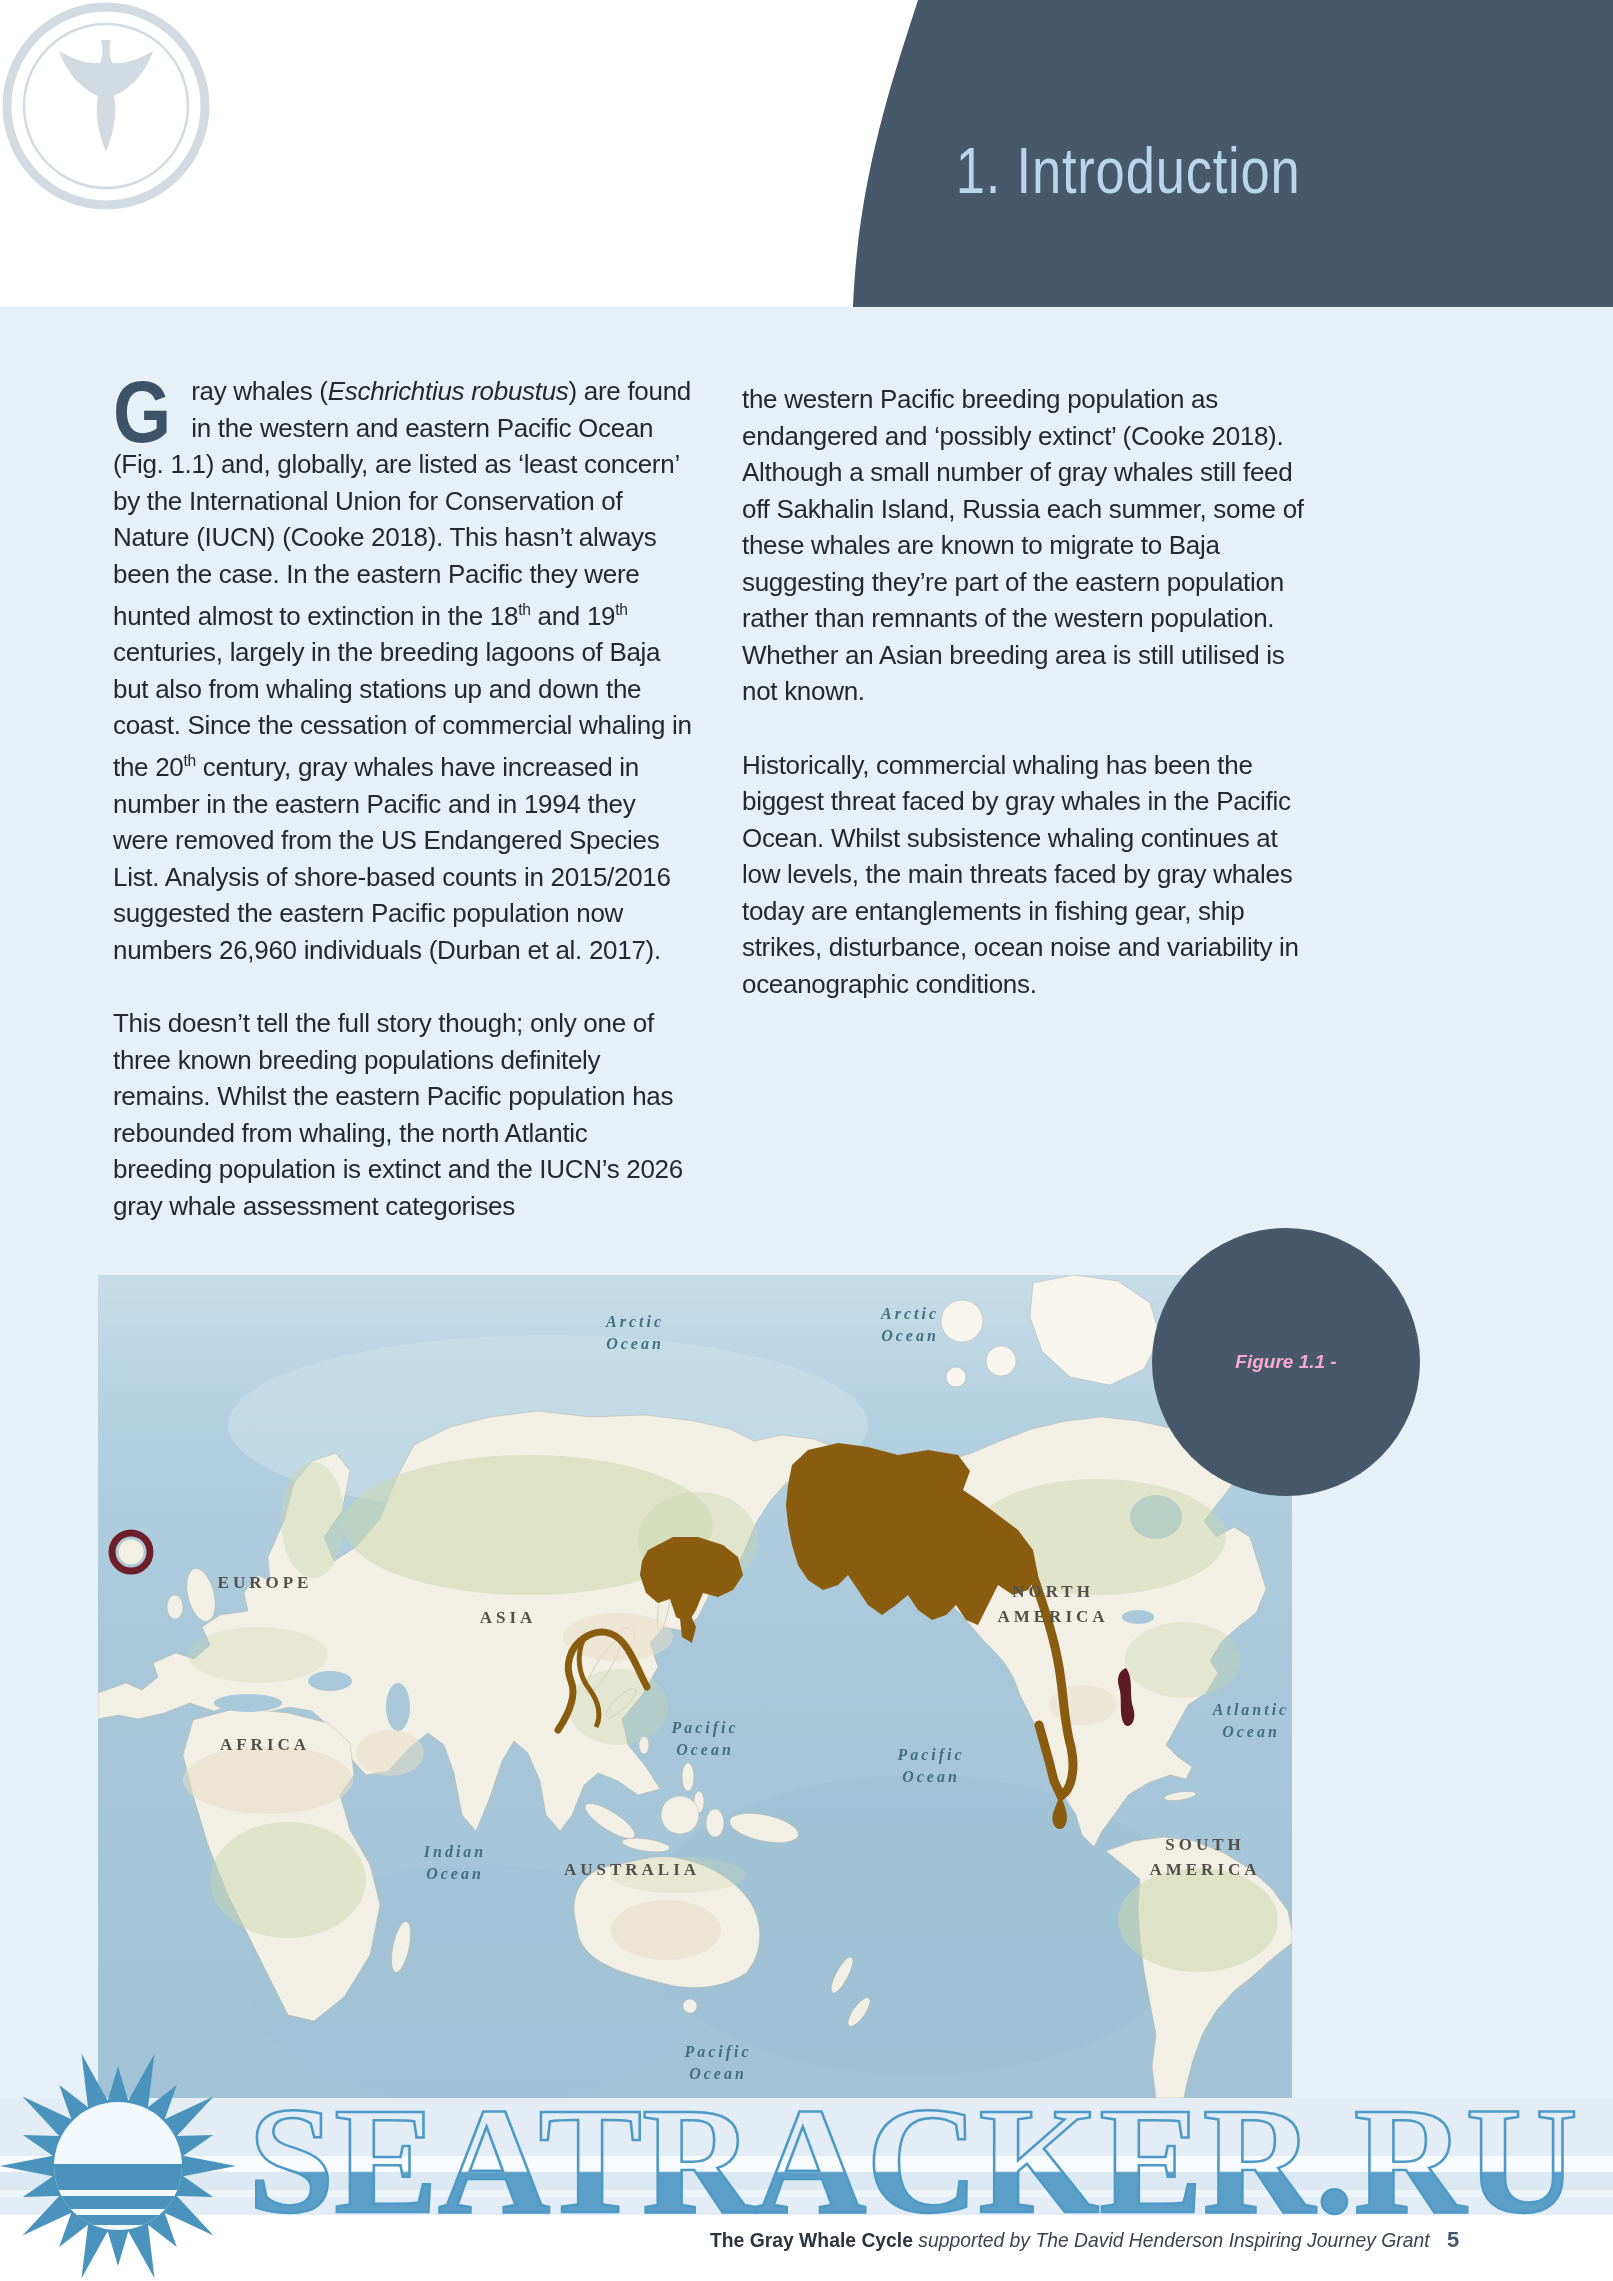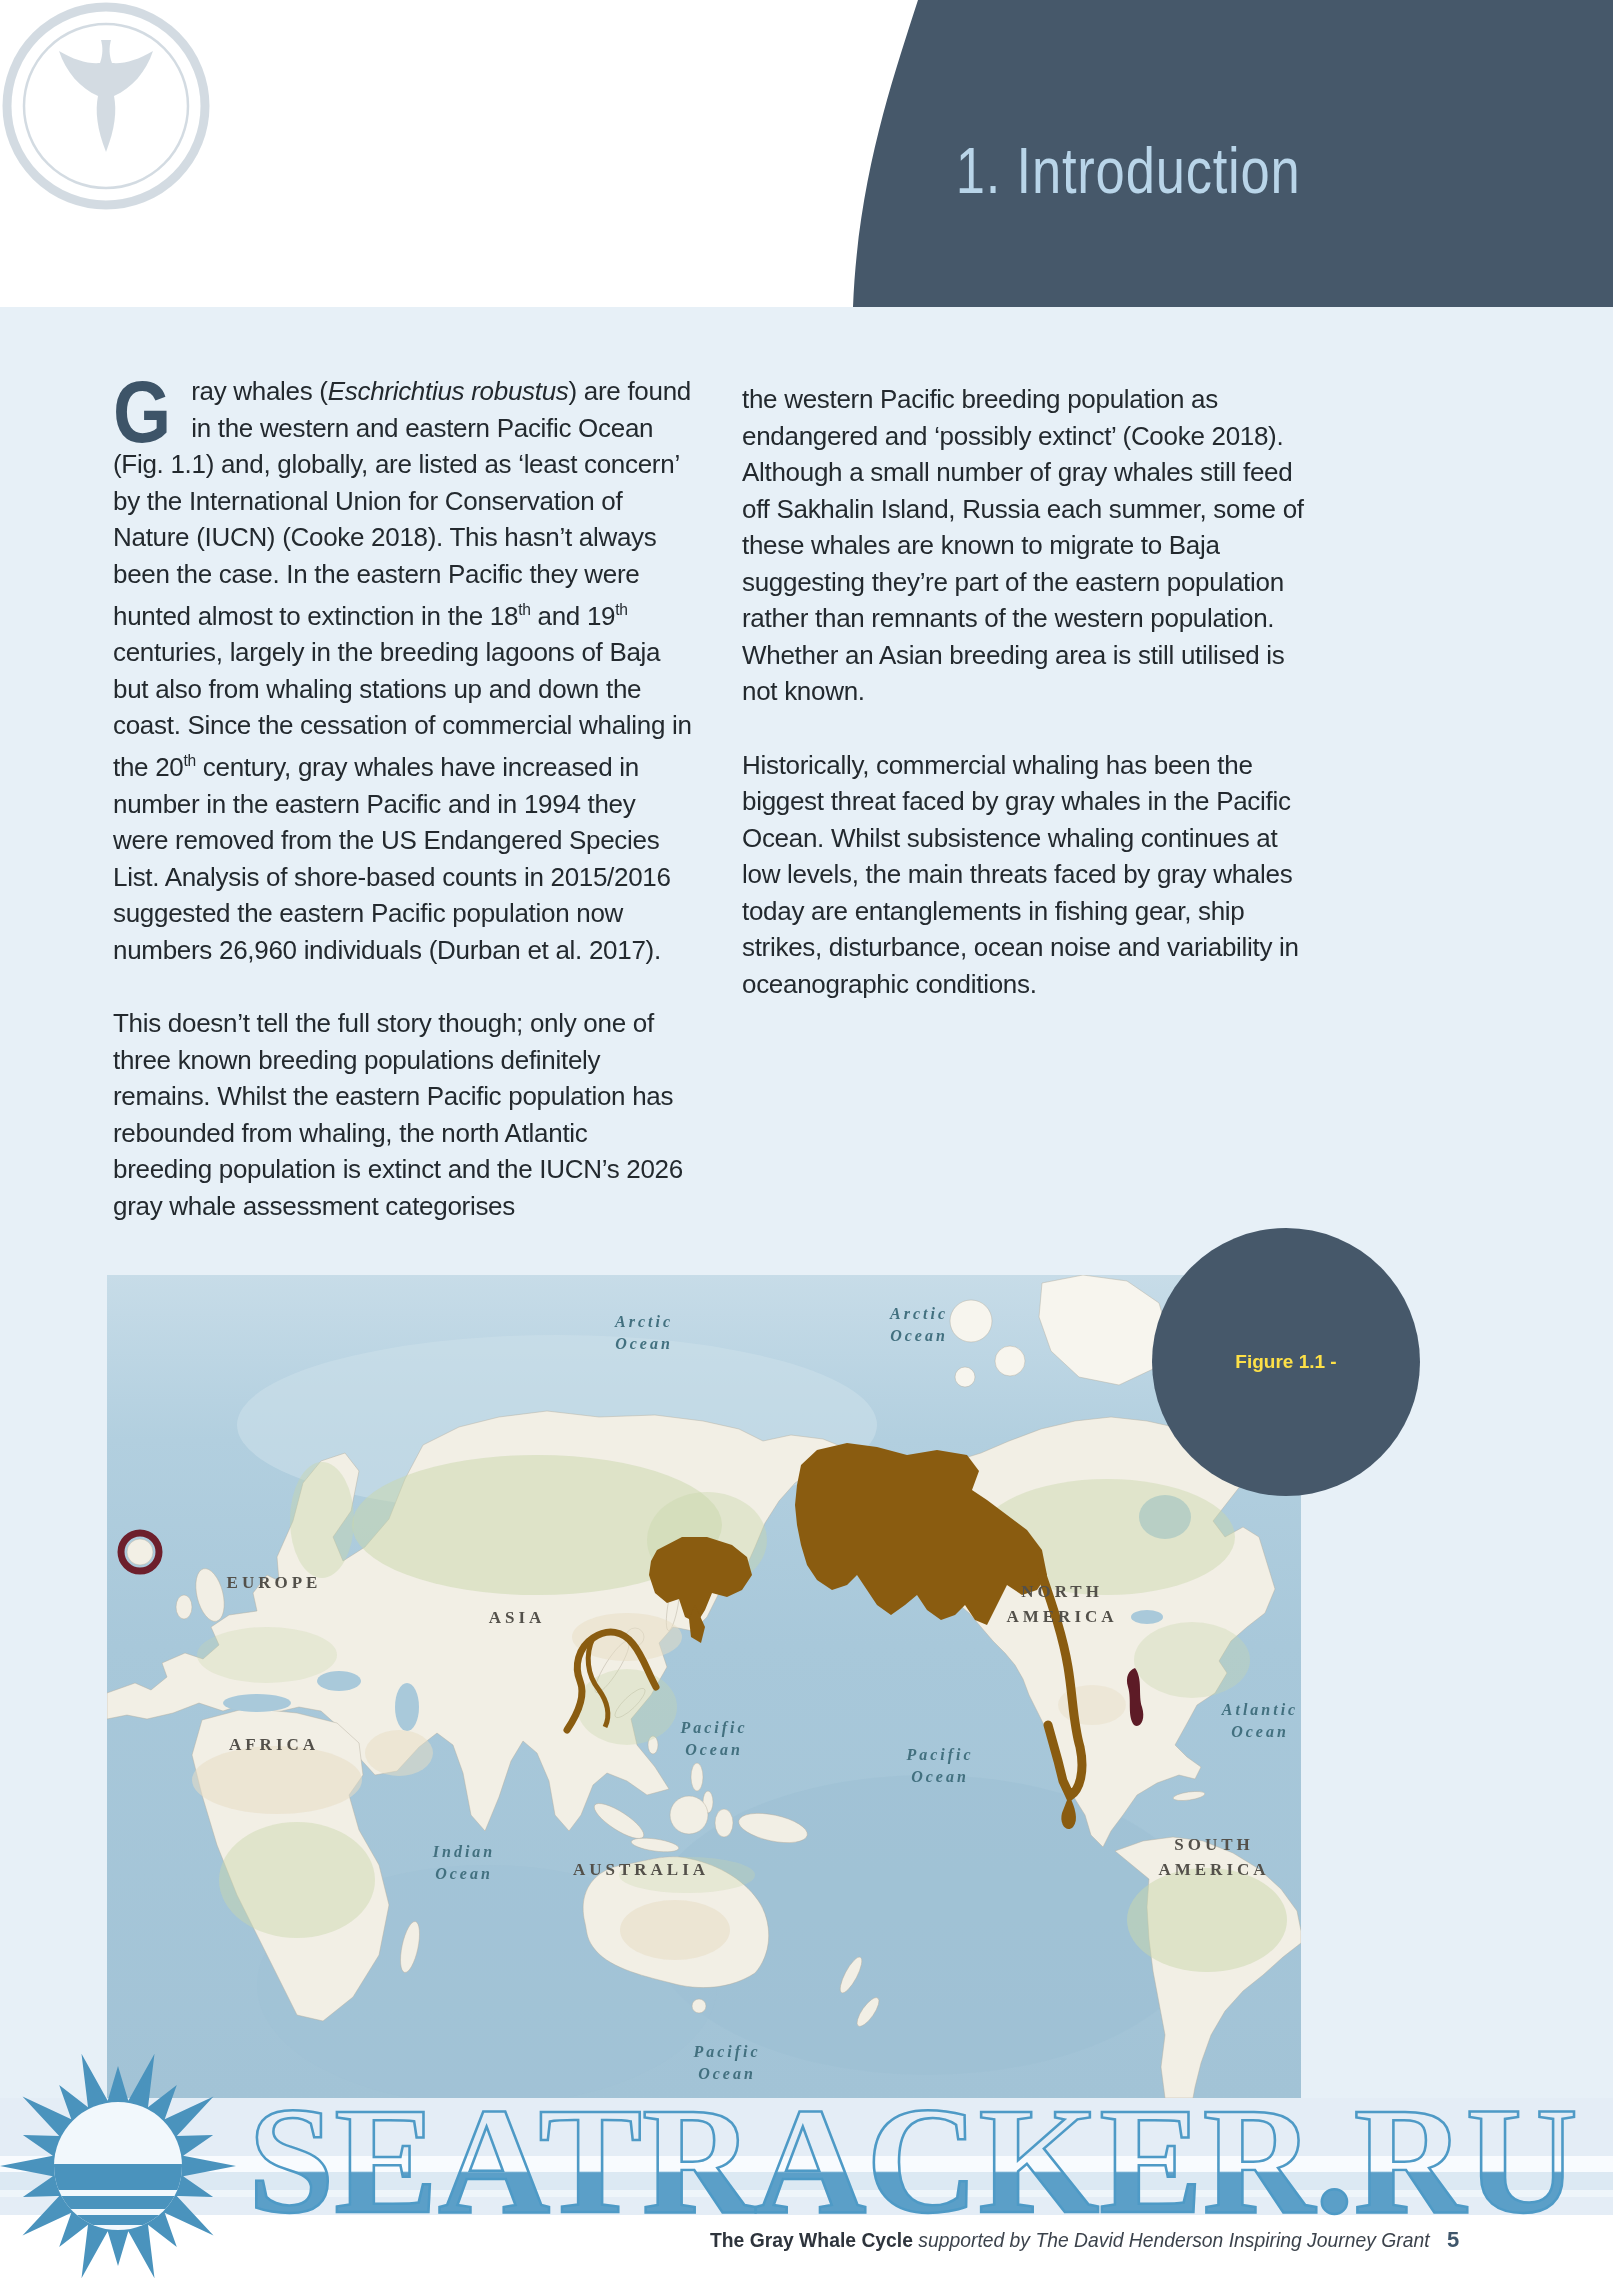--- a/index.html
+++ b/index.html
@@ -26,29 +26,29 @@
     font-size:26px;line-height:36.5px;letter-spacing:-.3px;color:#23292e;}
   #col-left{left:113px;}
   #col-right{left:742px;margin-top:8px;}
   .col p{margin:0 0 37px 0;}
   .col sup{font-size:.6em;}
   .dropcap{
     float:left;font-size:88px;line-height:66px;font-weight:700;color:#3d5468;
     margin:6px 10px 0 0;transform:scaleX(.85);transform-origin:0 50%;
   }
   
-  #map{position:absolute;left:107px;top:1275px;width:1194px;height:823px;}
+  #map{position:absolute;left:98px;top:1275px;width:1194px;height:823px;}
   
   #figure-callout{
     position:absolute;left:1152px;top:1228px;width:268px;height:268px;border-radius:50%;
     background:#46586a;display:flex;flex-direction:column;justify-content:center;
     text-align:center;box-sizing:border-box;padding:0 34px;
     font-size:19px;font-weight:700;line-height:25px;color:#ffffff;
   }
-  #figure-callout .fig-title{color:#fde047;margin-bottom:2px;}
+  #figure-callout .fig-title{color:#f9a8d4;margin-bottom:2px;font-style:italic;}
   
   #watermark-text-svg{position:absolute;left:0;top:2086px;}
   #sunburst{position:absolute;left:-2px;top:2046px;}
   
   #footer-text{
     position:absolute;left:710px;top:2228px;font-size:21px;color:#2e343c;
     transform:scaleX(.92);transform-origin:0 50%;white-space:nowrap;
   }
   #footer-text .ft-bold{font-weight:700;}
   #footer-text .ft-italic{font-style:italic;font-weight:400;color:#3c434c;}

